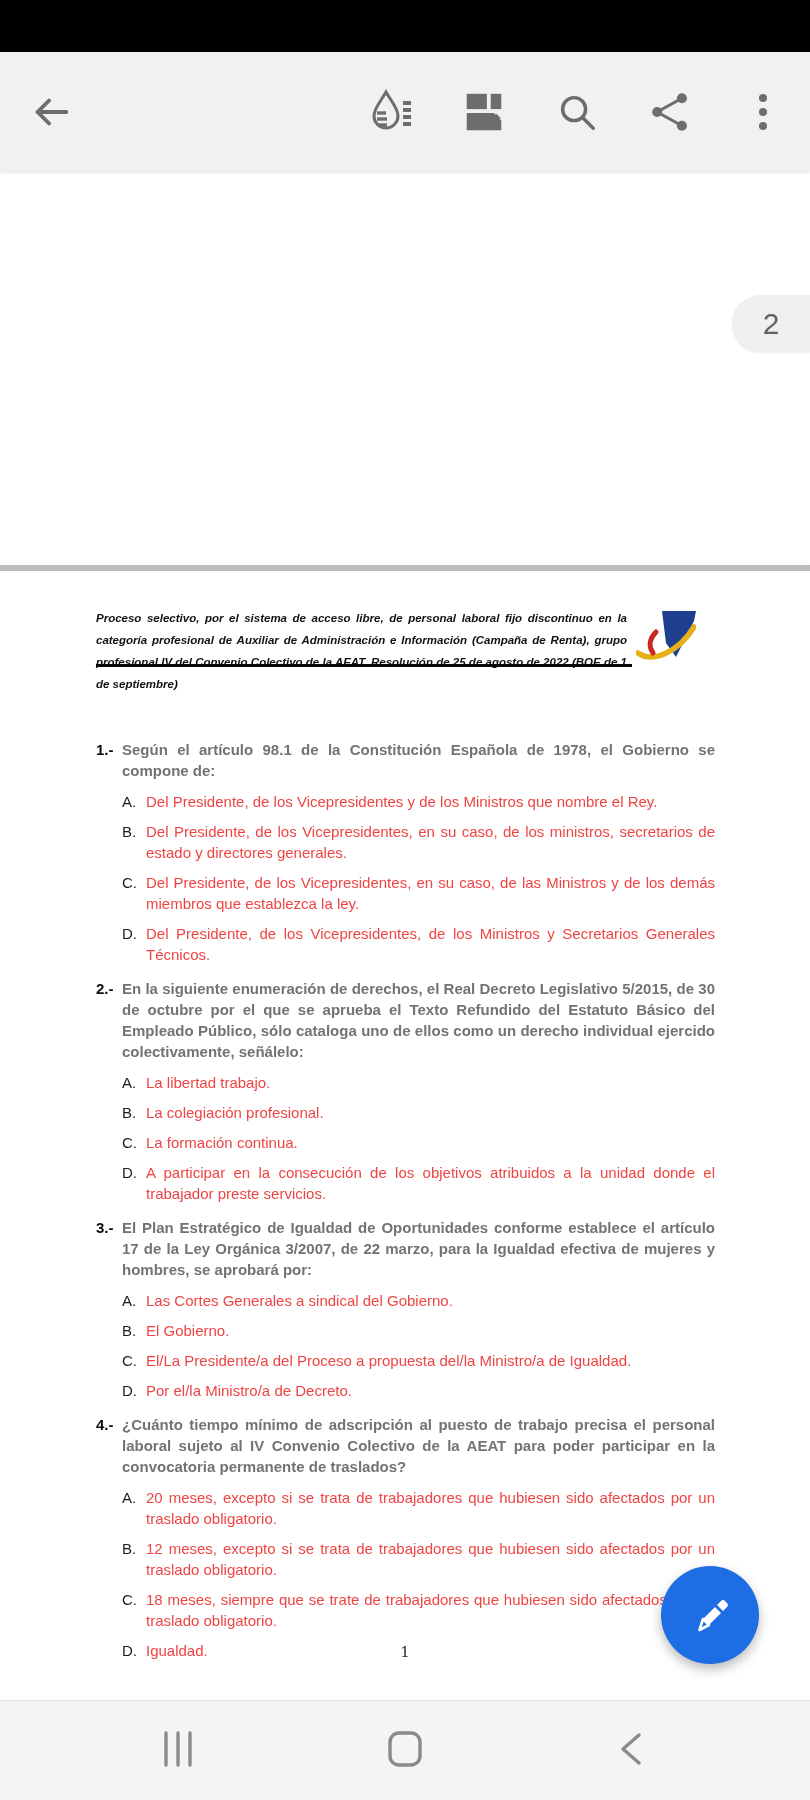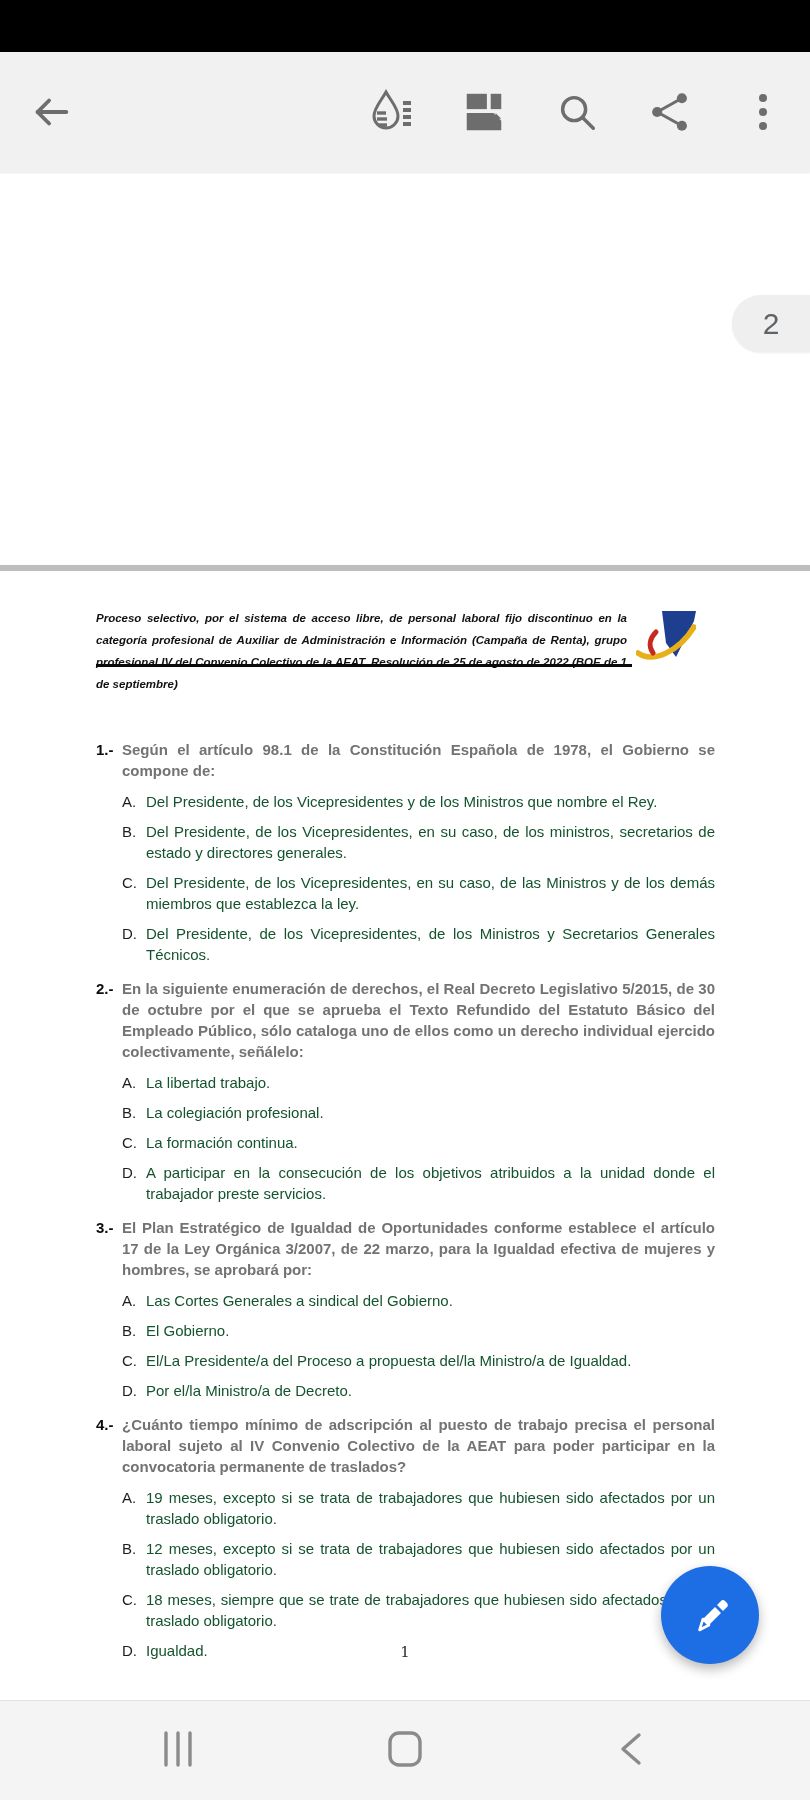--- a/index.html
+++ b/index.html
@@ -113,21 +113,21 @@
   }
   .options { margin: 10px 0 0 26px; }
   .option { display: flex; margin-bottom: 9px; }
   .opt-letter {
     flex: none; width: 24px;
     font-size: 15px; line-height: 21px; color: #1d1d1d;
   }
   .opt-text {
     flex: 1; margin: 0;
     font-size: 15px; line-height: 21px;
-    text-align: justify; color: #14532d;
+    text-align: justify; color: #ef4444;
   }
 
   .page-footer {
     position: absolute; top: 1072px; left: 0; width: 810px;
     text-align: center;
     font-family: "DejaVu Serif", serif;
     font-size: 15px; color: #2b2b2b;
   }
 
   
@@ -343,21 +343,21 @@
         </div>
 
         <div class="question">
           <div class="q-head">
             <span class="q-num">4.-</span>
             <p class="q-text">¿Cuánto tiempo mínimo de adscripción al puesto de trabajo precisa el personal laboral sujeto al IV Convenio Colectivo de la AEAT para poder participar en la convocatoria permanente de traslados?</p>
           </div>
           <div class="options">
             <div class="option">
               <span class="opt-letter">A.</span>
-              <p class="opt-text">19 meses, excepto si se trata de trabajadores que hubiesen sido afectados por un traslado obligatorio.</p>
+              <p class="opt-text">20 meses, excepto si se trata de trabajadores que hubiesen sido afectados por un traslado obligatorio.</p>
             </div>
             <div class="option">
               <span class="opt-letter">B.</span>
               <p class="opt-text">12 meses, excepto si se trata de trabajadores que hubiesen sido afectados por un traslado obligatorio.</p>
             </div>
             <div class="option">
               <span class="opt-letter">C.</span>
               <p class="opt-text">18 meses, siempre que se trate de trabajadores que hubiesen sido afectados por un traslado obligatorio.</p>
             </div>
             <div class="option">

